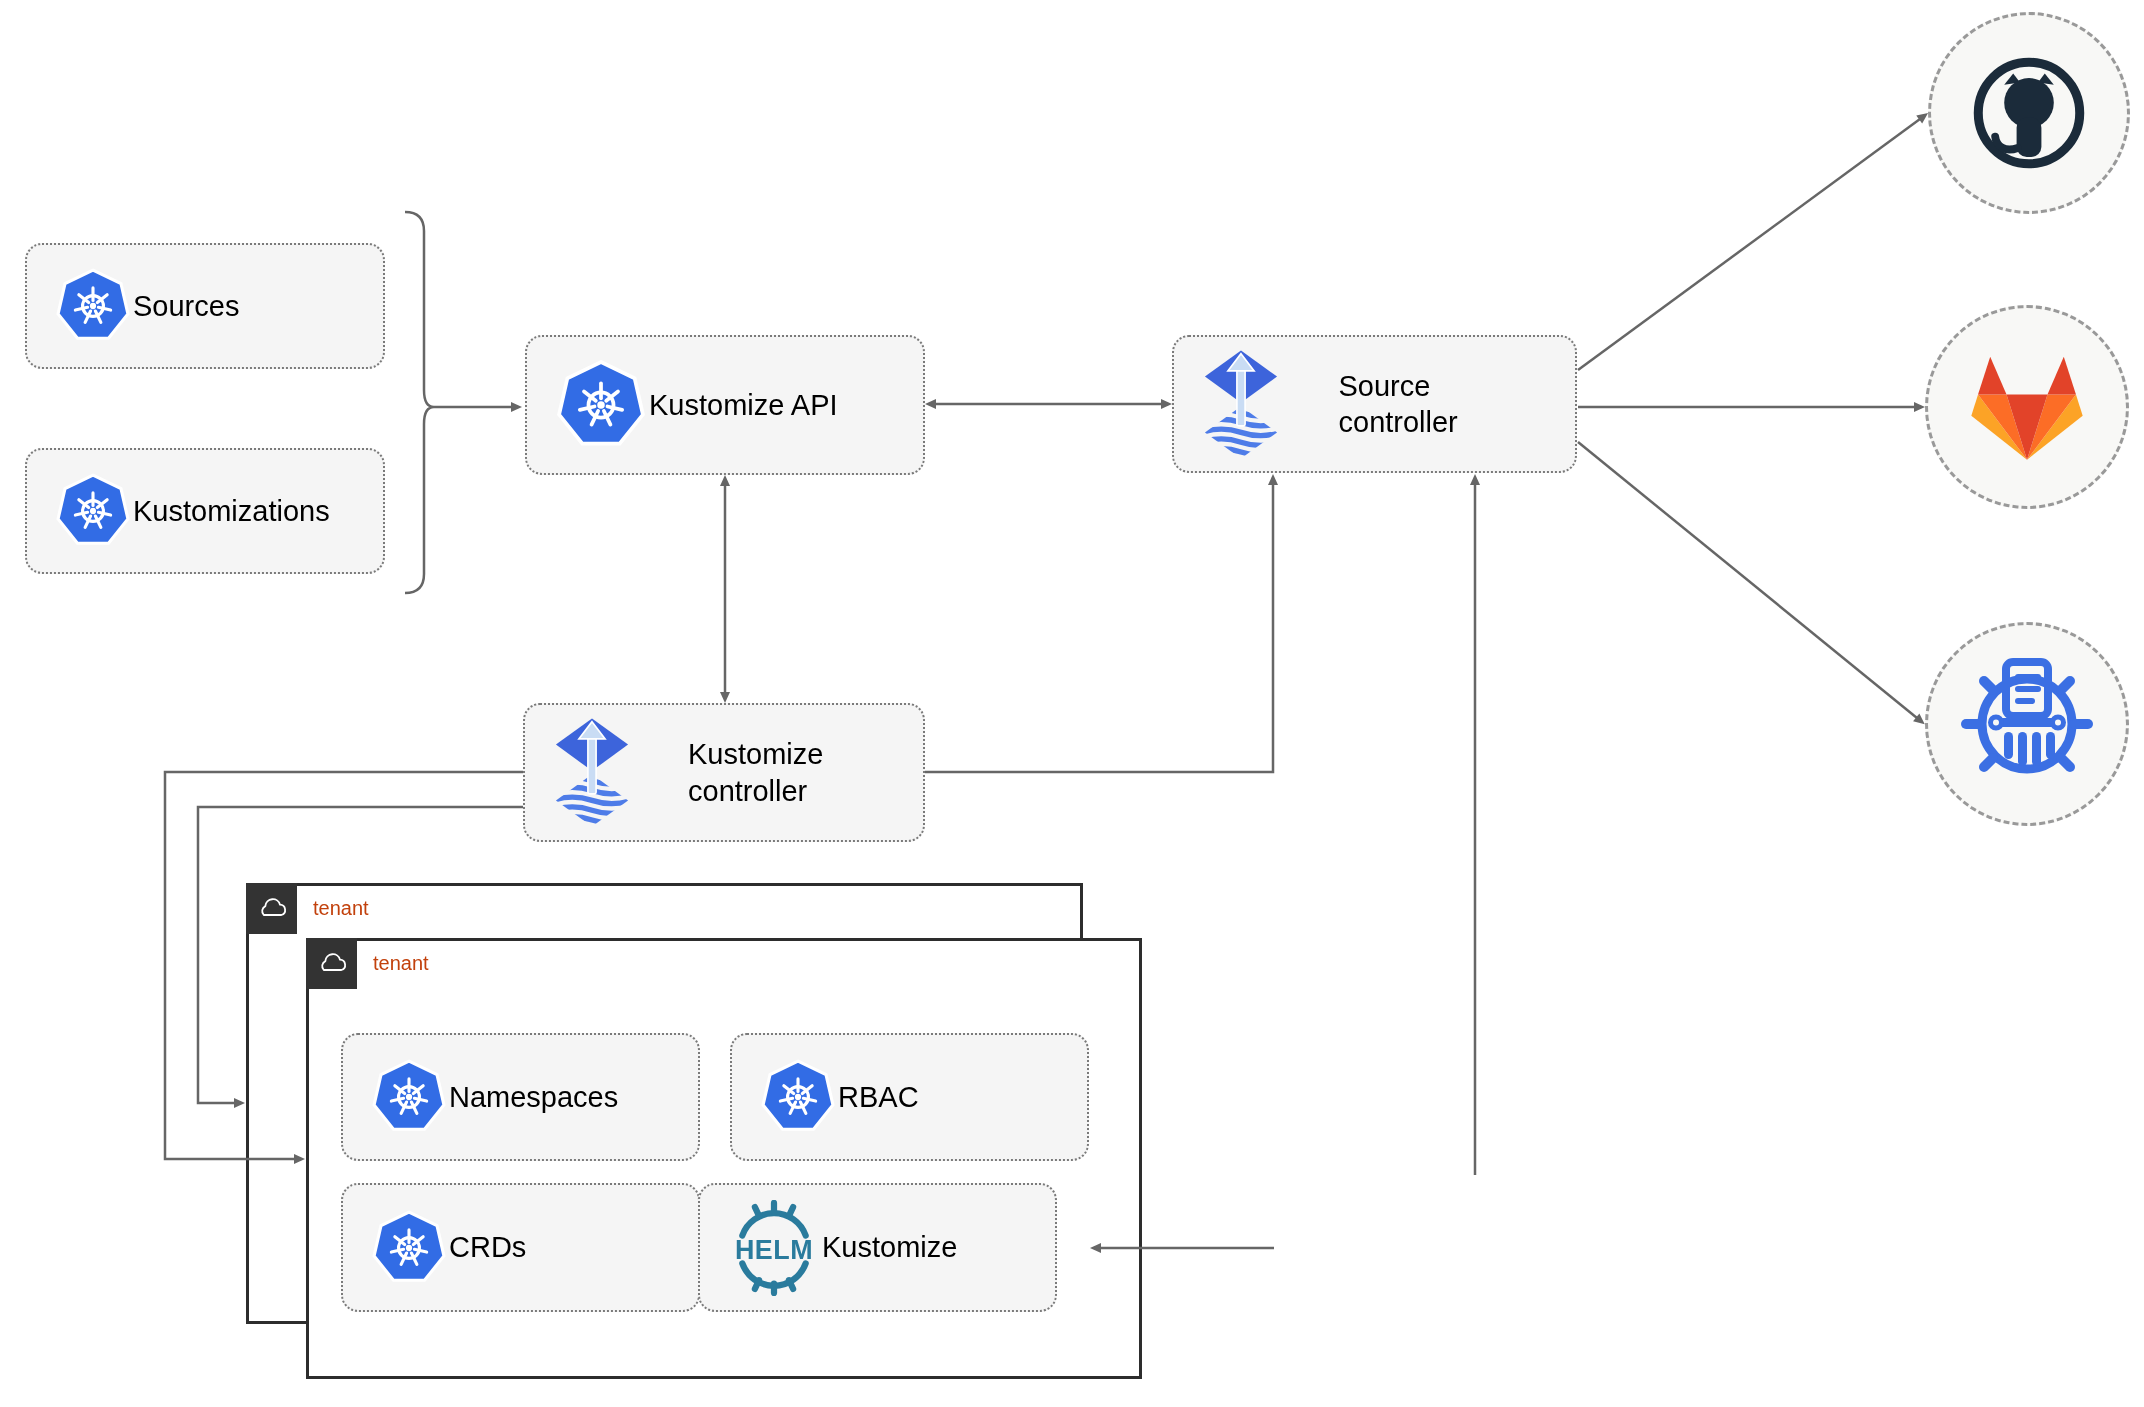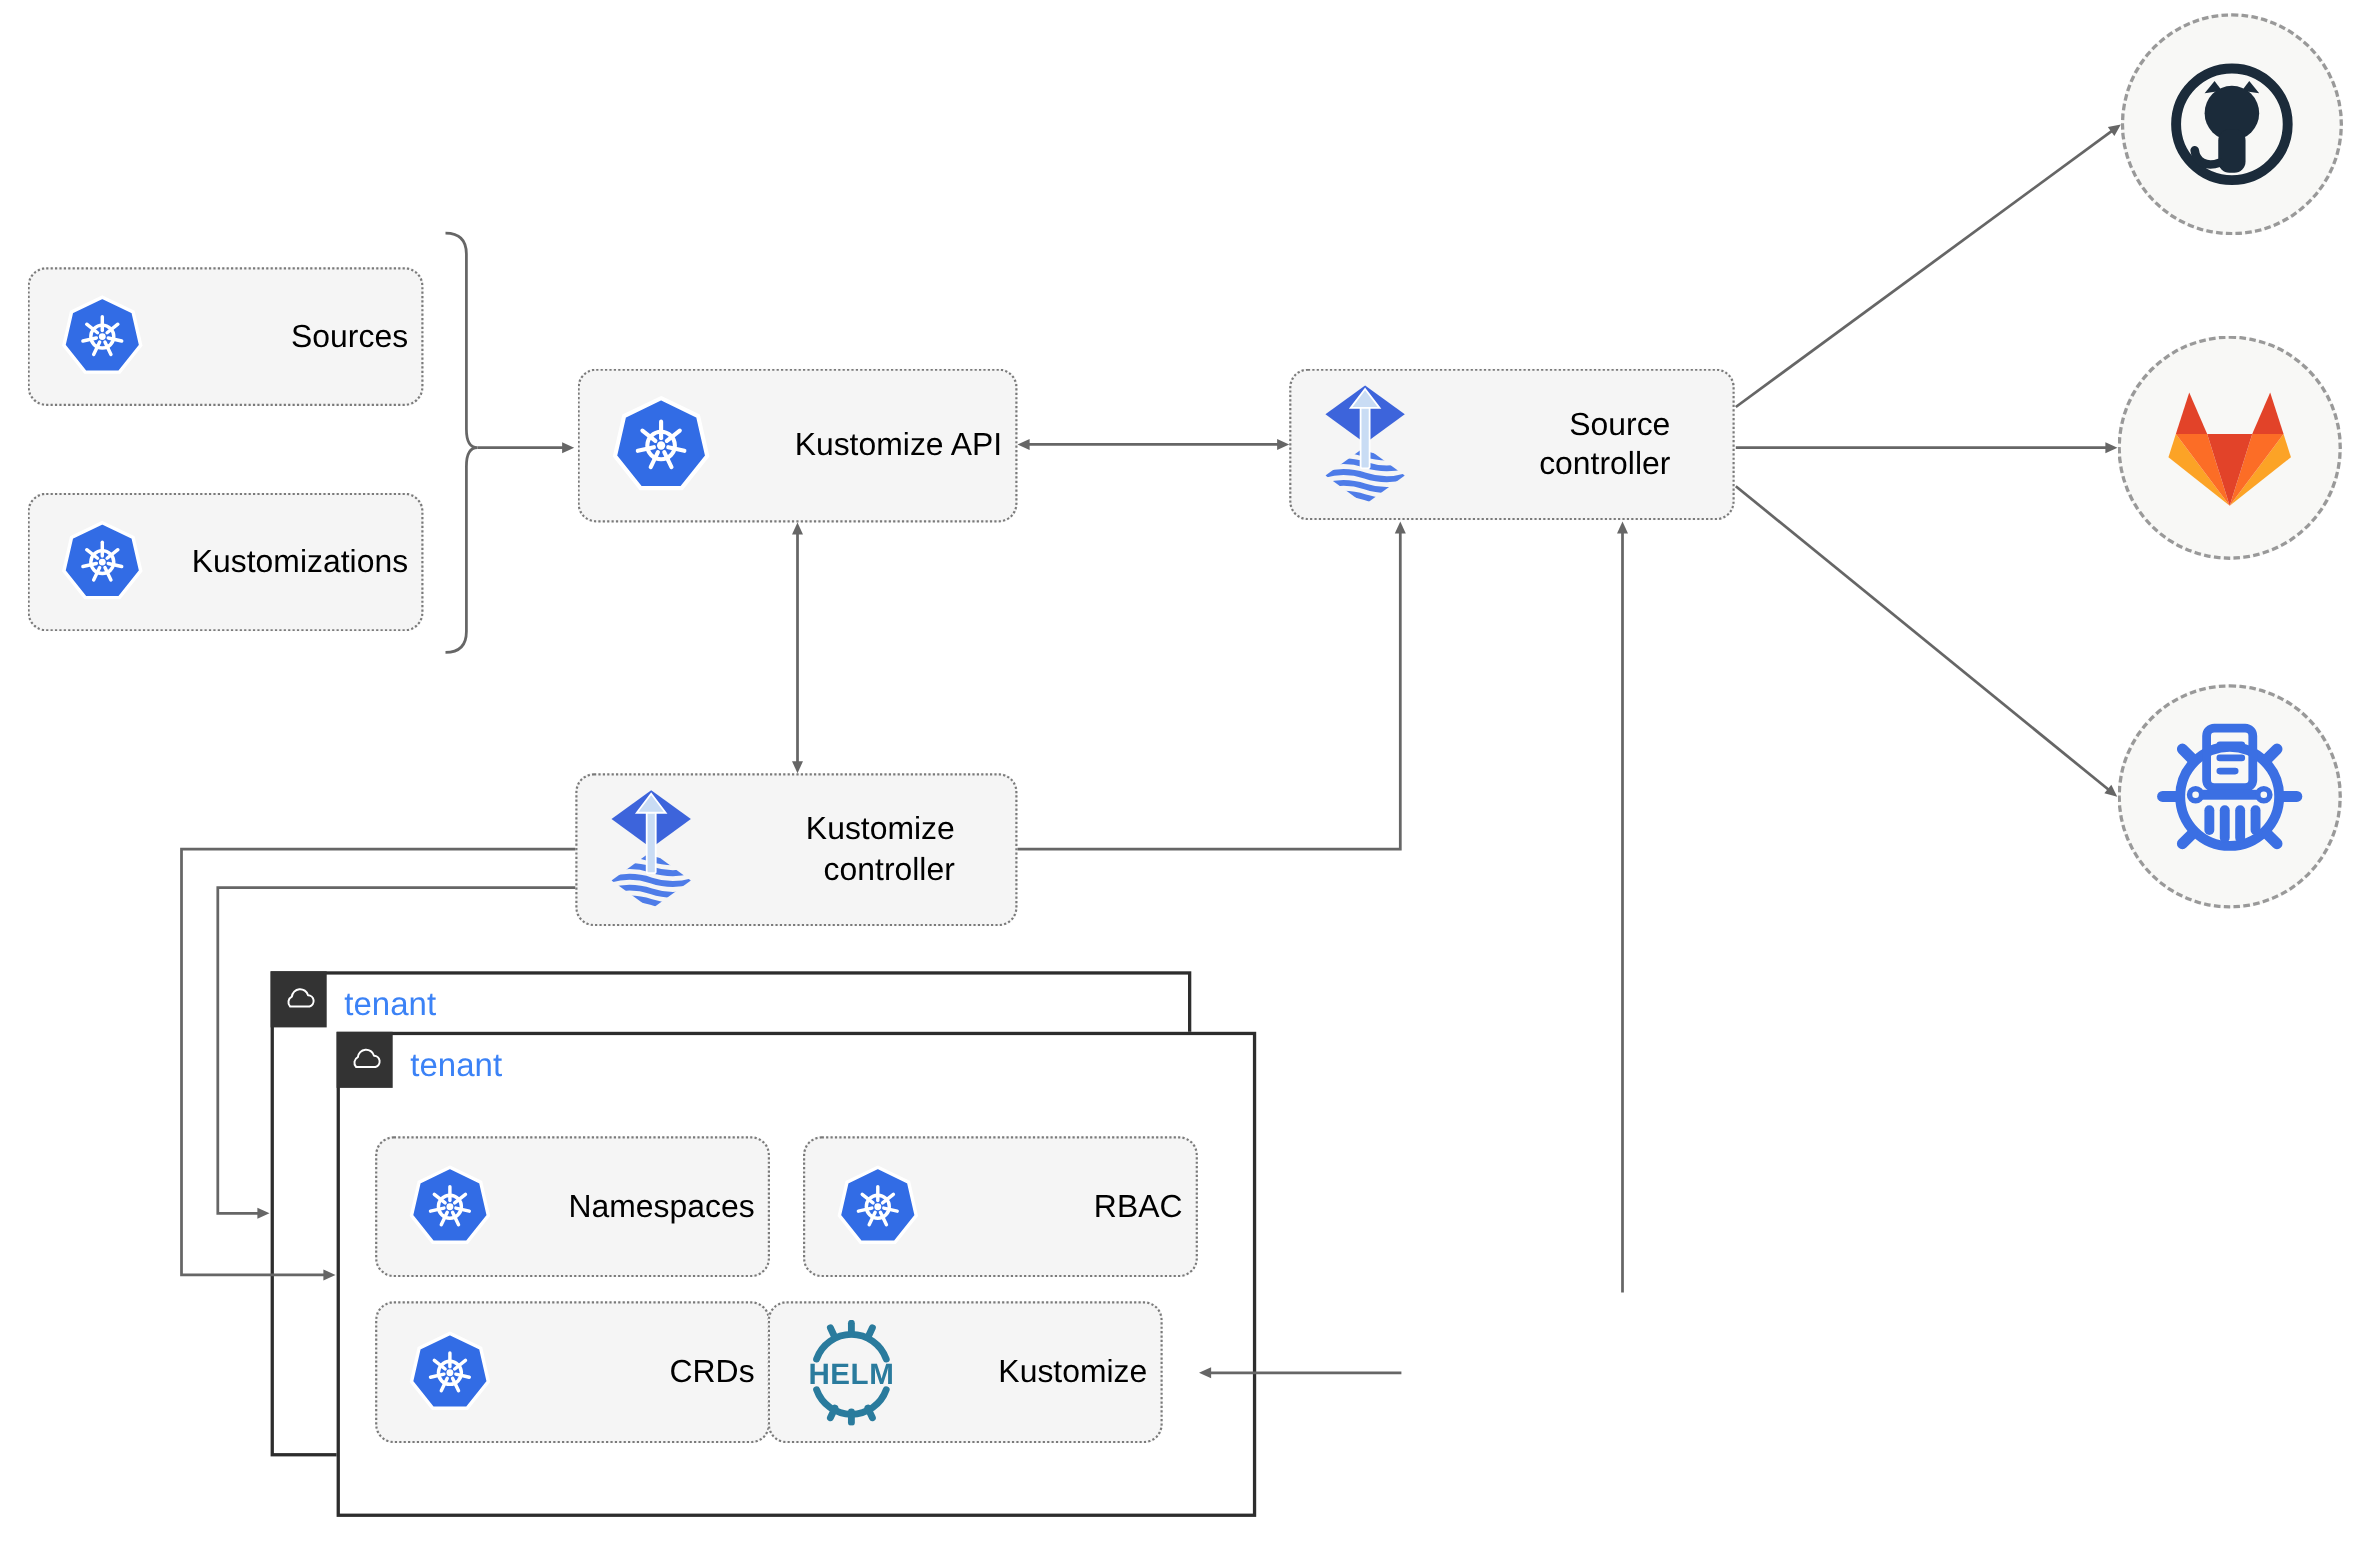--- a/index.html
+++ b/index.html
@@ -5,28 +5,28 @@
   html,body{margin:0;padding:0;background:#fff;}
   .stage{position:relative;width:2144px;height:1407px;background:#fff;overflow:hidden;
          font-family:"Liberation Sans",sans-serif;color:#000;}
   svg{display:block;}
   .hidden-defs{position:absolute;width:0;height:0;overflow:hidden;}
 
   
   .node{position:absolute;background:var(--node-bg,#F5F5F5);border:2px dotted #7a7a7a;
         border-radius:17px;display:flex;align-items:center;box-sizing:border-box;}
   .node .icon{margin-left:26px;flex:0 0 auto;}
-  .node .lbl{flex:1;text-align:right;font-size:29px;line-height:1.25;color:#000;padding-right:12px;}
+  .node .lbl{flex:1;text-align:left;font-size:29px;line-height:1.25;color:#000;padding-right:12px;}
   .node.wrap .lbl{max-width:180px;margin:17px auto;padding-right:0;}
 
   
   .tenant{position:absolute;background:#fff;border:3px solid #2d2d2d;box-sizing:border-box;}
   .tenant .tab{position:absolute;left:-3px;top:-3px;width:51px;height:51px;
                background:var(--tenant-dark,#333);display:flex;align-items:center;justify-content:center;}
-  .tenant .tlbl{position:absolute;left:64px;top:11px;font-size:30px;color:#3b82f6;}
+  .tenant .tlbl{position:absolute;left:64px;top:11px;font-size:20px;color:#c2410c;}
 
   
   .endpoint{position:absolute;border-radius:50%;background:#f8f8f6;border:3px dashed #999;
             box-sizing:border-box;display:flex;align-items:center;justify-content:center;}
 
   .connectors{position:absolute;left:0;top:0;pointer-events:none;}
   .cline{stroke:var(--line-gray,#666);stroke-width:2.5;fill:none;}
 
   
   .k8s-body{fill:var(--kubernetes-blue,#326CE5);stroke:#fff;stroke-width:9;}

